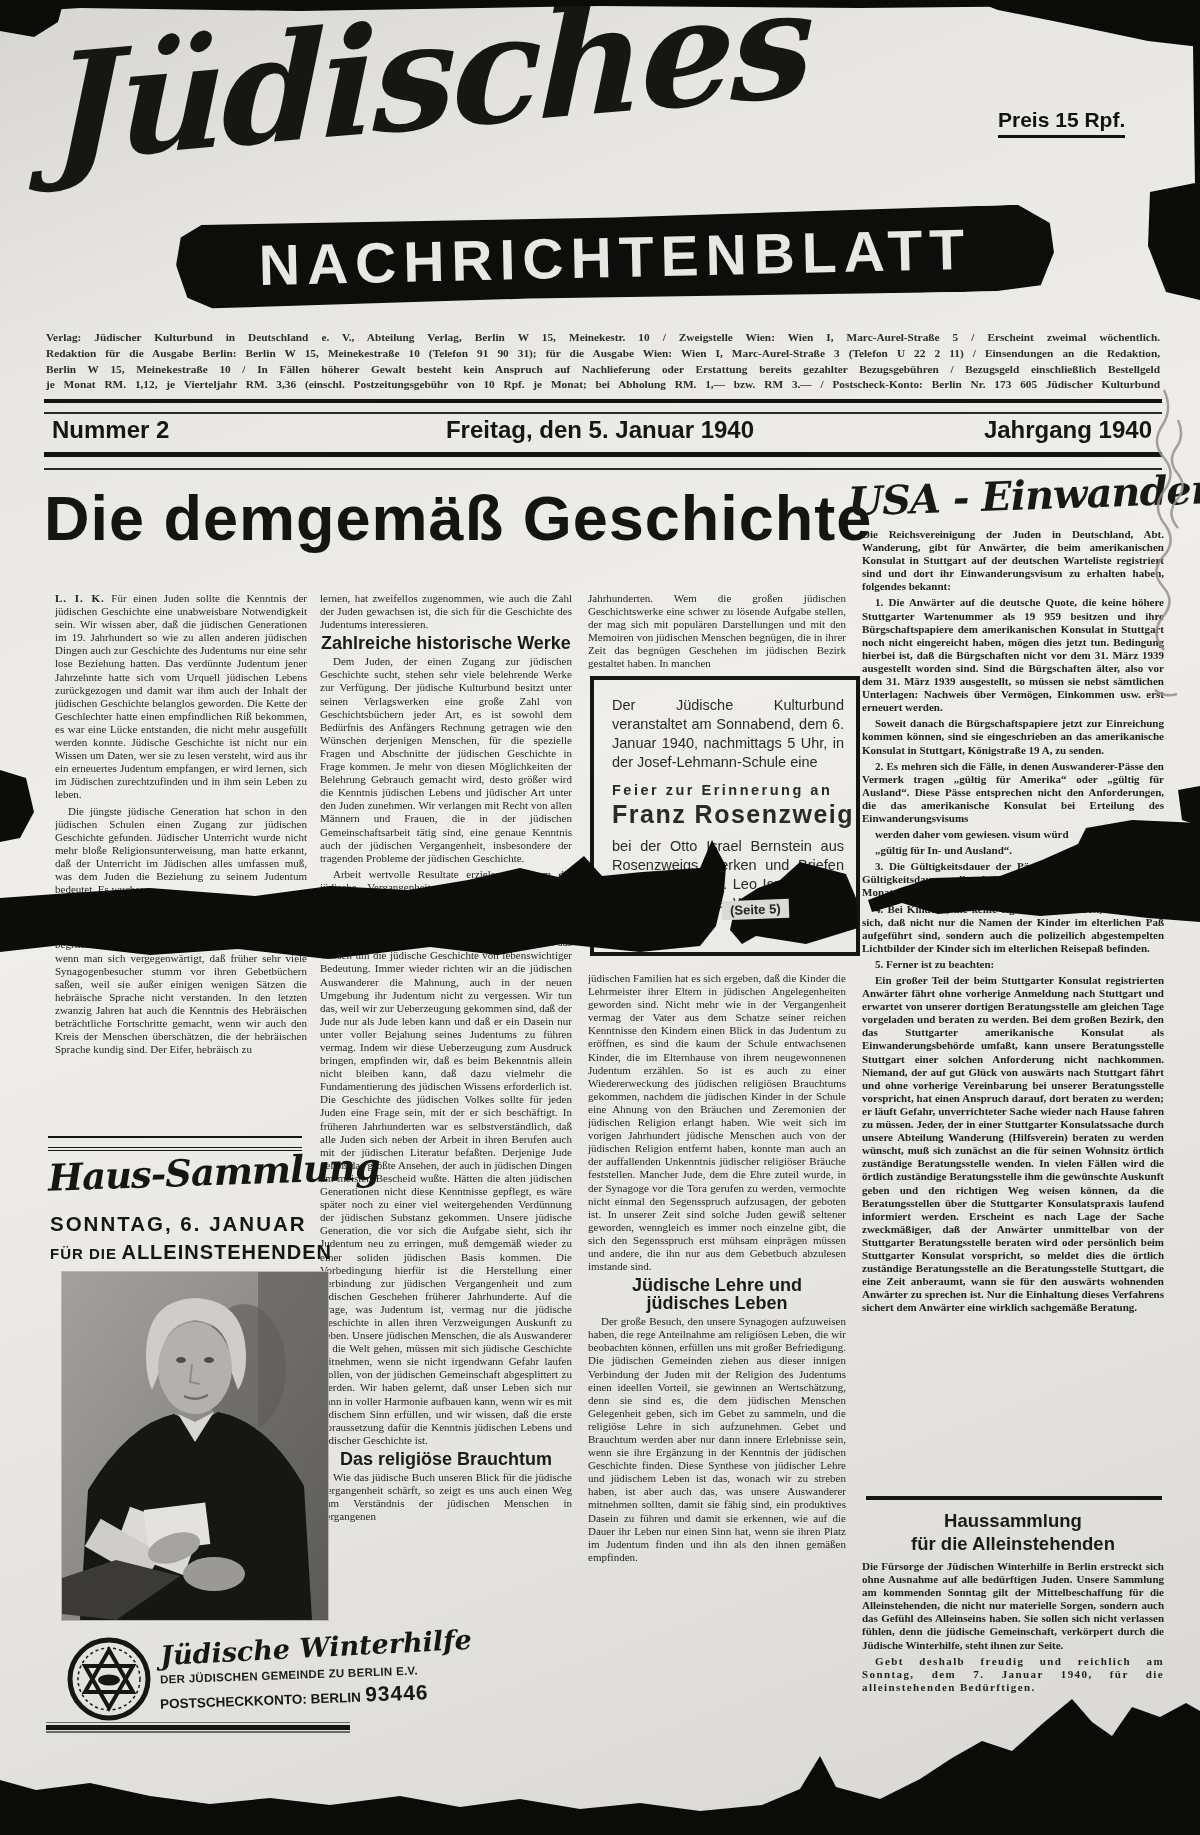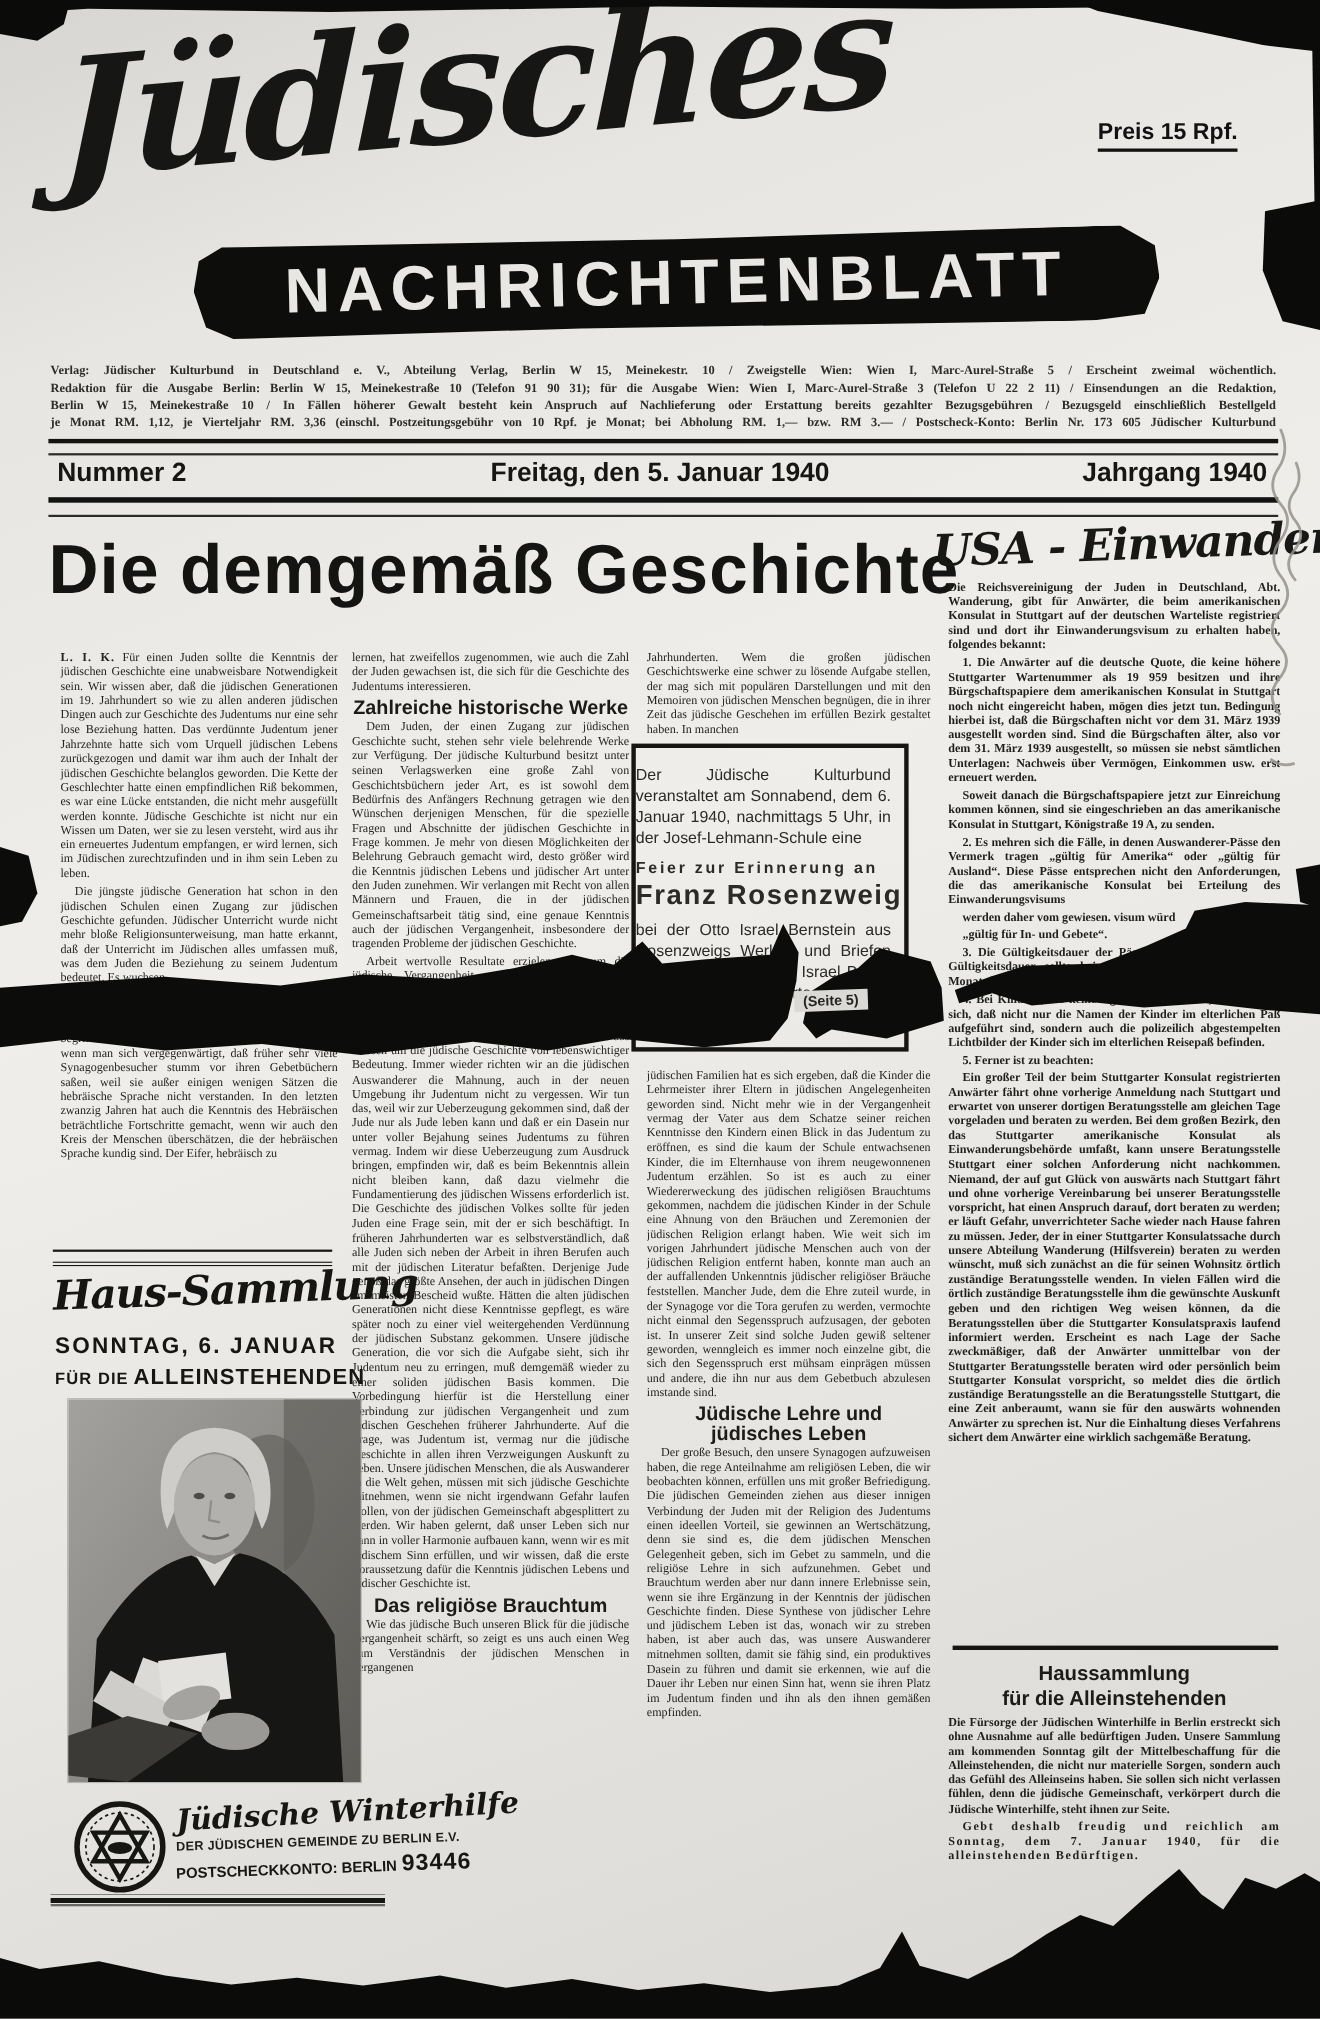--- a/index.html
+++ b/index.html
@@ -50,21 +50,21 @@
   .col2{left:320px;top:592px;width:252px;height:1202px;}
   .col3a{left:588px;top:592px;width:258px;height:82px;}
   .col3b{left:588px;top:972px;width:258px;height:732px;}
   .col4{left:862px;top:528px;width:302px;height:964px;}
   .col4 p{font-weight:bold;color:#1f1f1d;}
   .col4b{left:862px;top:1560px;width:302px;height:175px;}
   .col4b p{font-weight:bold;color:#1f1f1d;}
   .sperr{letter-spacing:1.4px;}
 
   
-  .kbox{left:574px;top:676px;width:232px;height:246px;border:4px solid #151514;padding:16px 12px 10px 0;
+  .kbox{left:590px;top:676px;width:232px;height:246px;border:4px solid #151514;padding:16px 12px 10px 18px;
         font-family:"Liberation Sans",sans-serif;color:#2a2a28;}
   .kbox .intro,.kbox .kbody{font-size:14.5px;line-height:19px;text-align:justify;margin:0;}
   .kbox .kt1{font-size:14.5px;font-weight:bold;letter-spacing:2.5px;margin:10px 0 2px;white-space:nowrap;}
   .kbox .kt2{font-size:25px;font-weight:bold;letter-spacing:1.5px;margin:0 0 8px;white-space:nowrap;}
   .page-ref{left:722px;top:900px;z-index:60;background:#dbd9d5;padding:2px 8px;transform:rotate(-2deg);
         font-family:"Liberation Sans",sans-serif;font-weight:bold;font-size:13px;color:#232322;}
 
   
   .hs-rule{left:48px;top:1136px;width:254px;height:9px;border-top:2px solid #151514;border-bottom:4px double #151514;}
   .hs-script{left:48px;top:1150px;font-family:"DejaVu Serif",serif;font-style:italic;font-weight:bold;
@@ -137,21 +137,21 @@
     <p class="first">lernen, hat zweifellos zugenommen, wie auch die Zahl der Juden gewachsen ist, die sich für die Geschichte des Judentums interessieren.</p>
     <p class="subhead">Zahlreiche historische Werke</p>
     <p>Dem Juden, der einen Zugang zur jüdischen Geschichte sucht, stehen sehr viele belehrende Werke zur Verfügung. Der jüdische Kulturbund besitzt unter seinen Verlagswerken eine große Zahl von Geschichtsbüchern jeder Art, es ist sowohl dem Bedürfnis des Anfängers Rechnung getragen wie den Wünschen derjenigen Menschen, für die spezielle Fragen und Abschnitte der jüdischen Geschichte in Frage kommen. Je mehr von diesen Möglichkeiten der Belehrung Gebrauch gemacht wird, desto größer wird die Kenntnis jüdischen Lebens und jüdischer Art unter den Juden zunehmen. Wir verlangen mit Recht von allen Männern und Frauen, die in der jüdischen Gemeinschaftsarbeit tätig sind, eine genaue Kenntnis auch der jüdischen Vergangenheit, insbesondere der tragenden Probleme der jüdischen Geschichte.</p>
     <p>Arbeit wertvolle Resultate erzielen. Wer um die jüdische Vergangenheit weiß — es kann einen lebendigen Kontakt zur jüdischen Gegenwart nicht geben ohne Kenntnis der jüdischen Vergangenheit.</p>
     <p>Auch für den Juden, der nach der Auswanderung seine Beziehung zum Judentum beibehalten will, ist das Wissen um die jüdische Geschichte von lebenswichtiger Bedeutung. Immer wieder richten wir an die jüdischen Auswanderer die Mahnung, auch in der neuen Umgebung ihr Judentum nicht zu vergessen. Wir tun das, weil wir zur Ueberzeugung gekommen sind, daß der Jude nur als Jude leben kann und daß er ein Dasein nur unter voller Bejahung seines Judentums zu führen vermag. Indem wir diese Ueberzeugung zum Ausdruck bringen, empfinden wir, daß es beim Bekenntnis allein nicht bleiben kann, daß dazu vielmehr die Fundamentierung des jüdischen Wissens erforderlich ist. Die Geschichte des jüdischen Volkes sollte für jeden Juden eine Frage sein, mit der er sich beschäftigt. In früheren Jahrhunderten war es selbstverständlich, daß alle Juden sich neben der Arbeit in ihren Berufen auch mit der jüdischen Literatur befaßten. Derjenige Jude genoß das größte Ansehen, der auch in jüdischen Dingen am meisten Bescheid wußte. Hätten die alten jüdischen Generationen nicht diese Kenntnisse gepflegt, es wäre später noch zu einer viel weitergehenden Verdünnung der jüdischen Substanz gekommen. Unsere jüdische Generation, die vor sich die Aufgabe sieht, sich ihr Judentum neu zu erringen, muß demgemäß wieder zu einer soliden jüdischen Basis kommen. Die Vorbedingung hierfür ist die Herstellung einer Verbindung zur jüdischen Vergangenheit und zum jüdischen Geschehen früherer Jahrhunderte. Auf die Frage, was Judentum ist, vermag nur die jüdische Geschichte in allen ihren Verzweigungen Auskunft zu geben. Unsere jüdischen Menschen, die als Auswanderer in die Welt gehen, müssen mit sich jüdische Geschichte mitnehmen, wenn sie nicht irgendwann Gefahr laufen wollen, von der jüdischen Gemeinschaft abgesplittert zu werden. Wir haben gelernt, daß unser Leben sich nur dann in voller Harmonie aufbauen kann, wenn wir es mit jüdischem Sinn erfüllen, und wir wissen, daß die erste Voraussetzung dafür die Kenntnis jüdischen Lebens und jüdischer Geschichte ist.</p>
     <p class="subhead">Das religiöse Brauchtum</p>
     <p>Wie das jüdische Buch unseren Blick für die jüdische Vergangenheit schärft, so zeigt es uns auch einen Weg zum Verständnis der jüdischen Menschen in vergangenen</p>
   </div>
 
   <div class="abs body-text col3a">
-    <p class="first">Jahrhunderten. Wem die großen jüdischen Geschichtswerke eine schwer zu lösende Aufgabe stellen, der mag sich mit populären Darstellungen und mit den Memoiren von jüdischen Menschen begnügen, die in ihrer Zeit das jüdische Geschehen im erfüllen Bezirk gestaltet haben. In manchen</p>
+    <p class="first">Jahrhunderten. Wem die großen jüdischen Geschichtswerke eine schwer zu lösende Aufgabe stellen, der mag sich mit populären Darstellungen und mit den Memoiren von jüdischen Menschen begnügen, die in ihrer Zeit das begnügen Geschehen im jüdischen Bezirk gestaltet haben. In manchen</p>
   </div>
 
   <div class="abs kbox">
     <p class="intro">Der Jüdische Kulturbund veranstaltet am Sonnabend, dem 6. Januar 1940, nachmittags 5 Uhr, in der Josef-Lehmann-Schule eine</p>
     <p class="kt1">Feier zur Erinnerung an</p>
     <p class="kt2">Franz Rosenzweig</p>
     <p class="kbody">bei der Otto Israel Bernstein aus Rosenzweigs Werken und Briefen vorlesen wird. Dr. Leo Israel Baeck wird einführende Worte sprechen. Musik wird die</p>
   </div>
   <span class="abs page-ref">(Seite 5)</span>
 
@@ -160,21 +160,21 @@
     <p class="subhead">Jüdische Lehre und jüdisches Leben</p>
     <p>Der große Besuch, den unsere Synagogen aufzuweisen haben, die rege Anteilnahme am religiösen Leben, die wir beobachten können, erfüllen uns mit großer Befriedigung. Die jüdischen Gemeinden ziehen aus dieser innigen Verbindung der Juden mit der Religion des Judentums einen ideellen Vorteil, sie gewinnen an Wertschätzung, denn sie sind es, die dem jüdischen Menschen Gelegenheit geben, sich im Gebet zu sammeln, und die religiöse Lehre in sich aufzunehmen. Gebet und Brauchtum werden aber nur dann innere Erlebnisse sein, wenn sie ihre Ergänzung in der Kenntnis der jüdischen Geschichte finden. Diese Synthese von jüdischer Lehre und jüdischem Leben ist das, wonach wir zu streben haben, ist aber auch das, was unsere Auswanderer mitnehmen sollten, damit sie fähig sind, ein produktives Dasein zu führen und damit sie erkennen, wie auf die Dauer ihr Leben nur einen Sinn hat, wenn sie ihren Platz im Judentum finden und ihn als den ihnen gemäßen empfinden.</p>
   </div>
 
   <div class="abs body-text col4">
     <p class="first">Die Reichsvereinigung der Juden in Deutschland, Abt. Wanderung, gibt für Anwärter, die beim amerikanischen Konsulat in Stuttgart auf der deutschen Warteliste registriert sind und dort ihr Einwanderungsvisum zu erhalten haben, folgendes bekannt:</p>
     <p>1. Die Anwärter auf die deutsche Quote, die keine höhere Stuttgarter Wartenummer als 19 959 besitzen und ihre Bürgschaftspapiere dem amerikanischen Konsulat in Stuttgart noch nicht eingereicht haben, mögen dies jetzt tun. Bedingung hierbei ist, daß die Bürgschaften nicht vor dem 31. März 1939 ausgestellt worden sind. Sind die Bürgschaften älter, also vor dem 31. März 1939 ausgestellt, so müssen sie nebst sämtlichen Unterlagen: Nachweis über Vermögen, Einkommen usw. erst erneuert werden.</p>
     <p>Soweit danach die Bürgschaftspapiere jetzt zur Einreichung kommen können, sind sie eingeschrieben an das amerikanische Konsulat in Stuttgart, Königstraße 19 A, zu senden.</p>
     <p>2. Es mehren sich die Fälle, in denen Auswanderer-Pässe den Vermerk tragen „gültig für Amerika“ oder „gültig für Ausland“. Diese Pässe entsprechen nicht den Anforderungen, die das amerikanische Konsulat bei Erteilung des Einwanderungsvisums</p>
     <p>werden daher vom gewiesen. visum würd</p>
-    <p>„gültig für In- und Gebete“.</p>
+    <p>„gültig für In- und Ausland“.</p>
     <p>3. Die Gültigkeitsdauer der Pässe ist häufig zu kurz. Die Gültigkeitsdauer sollte bei der Vorlegung mindestens vier Monate betragen.</p>
     <p>4. Bei Kindern, die keine eigenen Pässe haben, empfiehlt es sich, daß nicht nur die Namen der Kinder im elterlichen Paß aufgeführt sind, sondern auch die polizeilich abgestempelten Lichtbilder der Kinder sich im elterlichen Reisepaß befinden.</p>
     <p>5. Ferner ist zu beachten:</p>
     <p>Ein großer Teil der beim Stuttgarter Konsulat registrierten Anwärter fährt ohne vorherige Anmeldung nach Stuttgart und erwartet von unserer dortigen Beratungsstelle am gleichen Tage vorgeladen und beraten zu werden. Bei dem großen Bezirk, den das Stuttgarter amerikanische Konsulat als Einwanderungsbehörde umfaßt, kann unsere Beratungsstelle Stuttgart einer solchen Anforderung nicht nachkommen. Niemand, der auf gut Glück von auswärts nach Stuttgart fährt und ohne vorherige Vereinbarung bei unserer Beratungsstelle vorspricht, hat einen Anspruch darauf, dort beraten zu werden; er läuft Gefahr, unverrichteter Sache wieder nach Hause fahren zu müssen. Jeder, der in einer Stuttgarter Konsulatssache durch unsere Abteilung Wanderung (Hilfsverein) beraten zu werden wünscht, muß sich zunächst an die für seinen Wohnsitz örtlich zuständige Beratungsstelle wenden. In vielen Fällen wird die örtlich zuständige Beratungsstelle ihm die gewünschte Auskunft geben und den richtigen Weg weisen können, da die Beratungsstellen über die Stuttgarter Konsulatspraxis laufend informiert werden. Erscheint es nach Lage der Sache zweckmäßiger, daß der Anwärter unmittelbar von der Stuttgarter Beratungsstelle beraten wird oder persönlich beim Stuttgarter Konsulat vorspricht, so meldet dies die örtlich zuständige Beratungsstelle an die Beratungsstelle Stuttgart, die eine Zeit anberaumt, wann sie für den auswärts wohnenden Anwärter zu sprechen ist. Nur die Einhaltung dieses Verfahrens sichert dem Anwärter eine wirklich sachgemäße Beratung.</p>
   </div>
 
   <div class="abs usa-rule"></div>
   <div class="abs usa-h usa-h1">Haussammlung</div>
   <div class="abs usa-h usa-h2">für die Alleinstehenden</div>
   <div class="abs body-text col4b">

